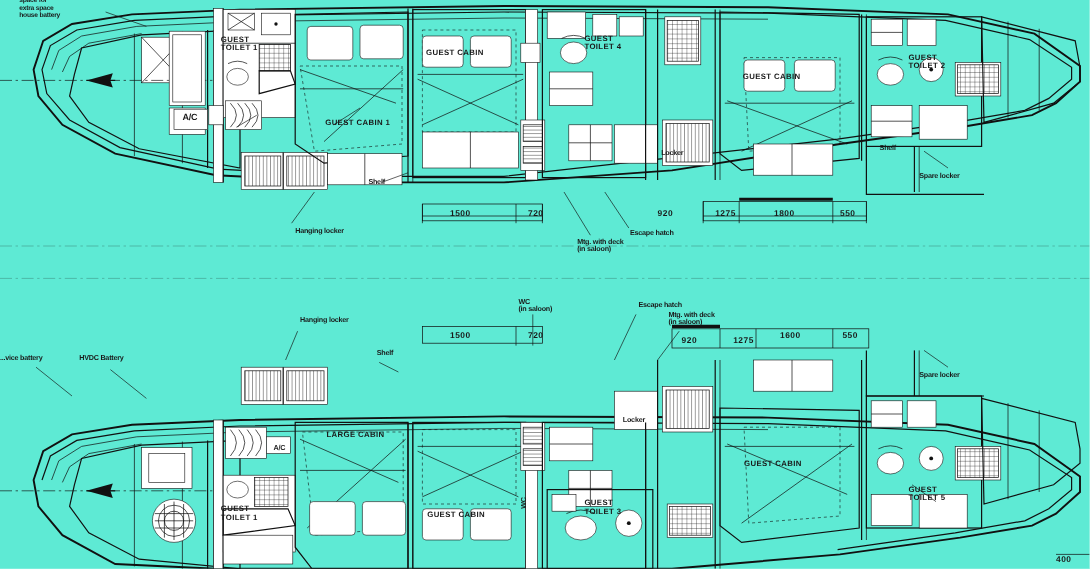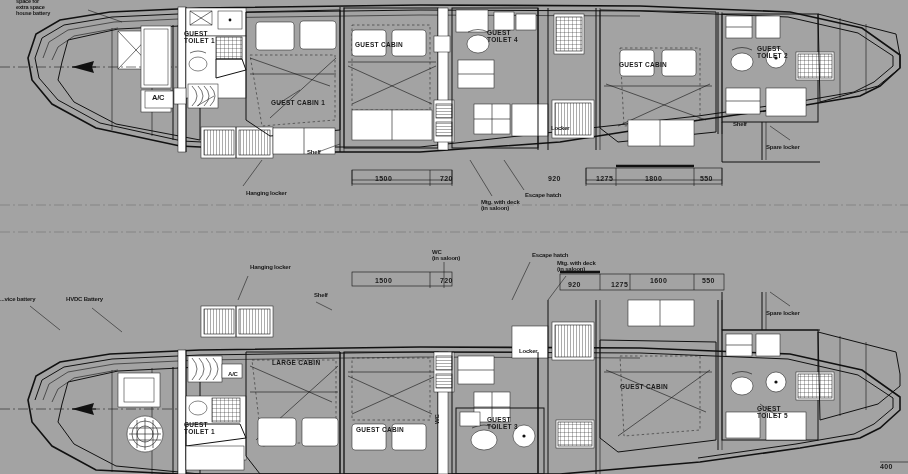--- a/index.html
+++ b/index.html
@@ -1,18 +1,18 @@
 <!DOCTYPE html>
 <html><head>
 <meta charset="utf-8">
 <style>
   html,body{margin:0;padding:0;background:#ffffff;}
   body{width:908px;height:474px;overflow:hidden;
        font-family:"Liberation Sans",sans-serif;color:#111;}
-  #sheet{position:relative;width:908px;height:474px;background:#a3a3a3;overflow:hidden;}
+  #sheet{position:relative;width:908px;height:474px;background:#5eead4;overflow:hidden;}
   #sheet svg{position:absolute;left:0;top:0;}
   .lbl{position:absolute;font-family:"Liberation Sans",sans-serif;
        color:#1a1a1a;white-space:nowrap;line-height:1.02;
        letter-spacing:-0.2px;}
   .lbl-room{font-size:6.5px;font-weight:700;letter-spacing:0.3px;}
   .lbl-note{font-size:6px;font-weight:600;}
   .lbl-dim{font-size:7px;font-weight:700;letter-spacing:0.4px;}
   .lbl-sm{font-size:5.6px;font-weight:600;}
   .lbl-ac{font-size:7.5px;font-weight:700;}
   .two-line{line-height:1.05;}

